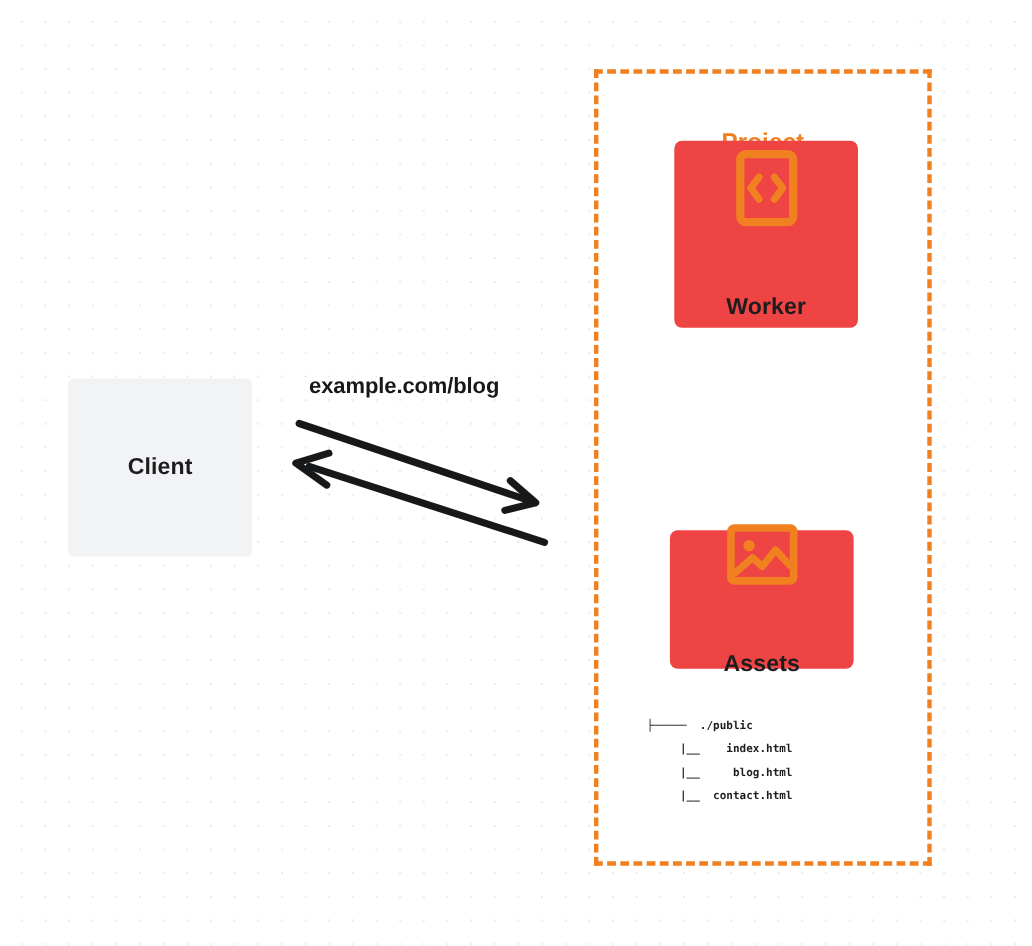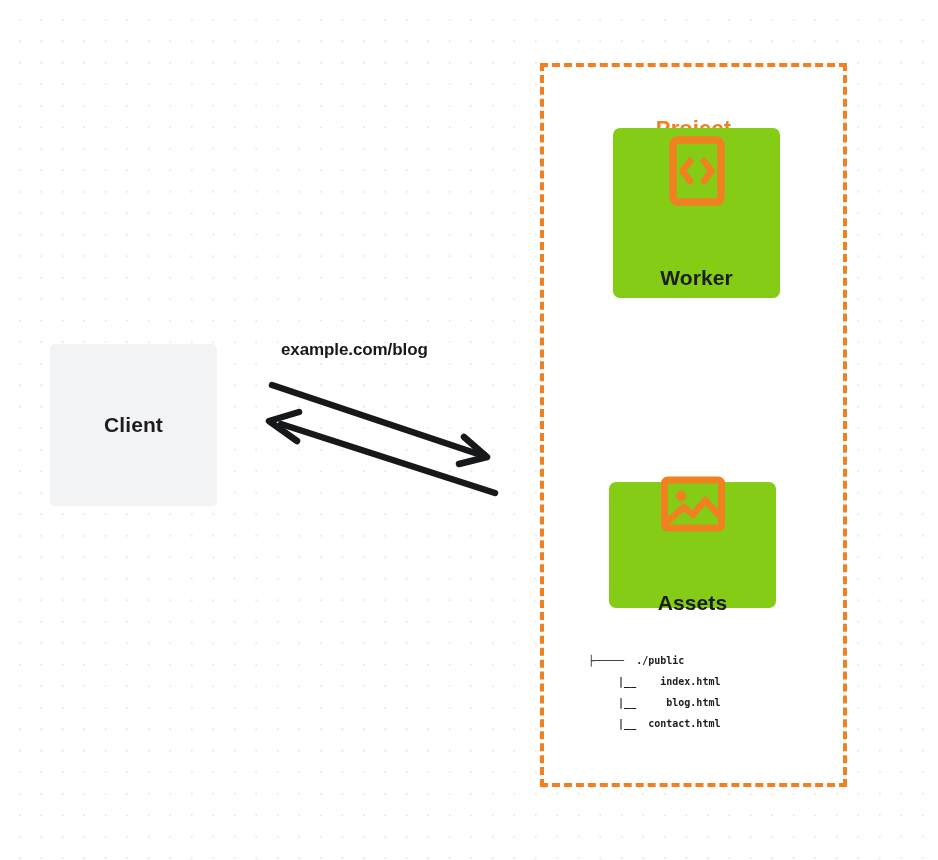--- a/index.html
+++ b/index.html
@@ -23,21 +23,21 @@
     width: 938px; height: 860px;
     background-color: #ffffff;
     background-image: radial-gradient(#e9eaec 1.35px, transparent 1.4px);
     background-size: 21.5px 21.5px;
     background-position: 9px 9px;
   }
 
   
   #client-node {
     position: absolute;
-    left: 50px;
+    left: 62px;
     top: 344px;
     width: 167px;
     height: 162px;
     background: #f2f3f5;
     border-radius: 5px;
     display: flex;
     align-items: center;
     justify-content: center;
   }
   #client-node .node-label {
@@ -51,21 +51,21 @@
   #arrow-layer {
     position: absolute;
     left: 0; top: 0;
     width: 938px; height: 860px;
     pointer-events: none;
   }
   #request-label {
     position: absolute;
     left: 281px;
     top: 340px;
-    font-size: 17px;
+    font-size: 20px;
     font-weight: bold;
     color: #17181a;
     letter-spacing: -0.1px;
     white-space: nowrap;
   }
 
   
   #project-container {
     position: absolute;
     left: 540px;
@@ -87,21 +87,21 @@
     font-weight: bold;
     color: #f08020;
     letter-spacing: 0.1px;
     white-space: nowrap;
   }
 
   
   .service-card {
     position: absolute;
     width: 167px;
-    background: #84cc16;
+    background: #ef4444;
     border-radius: 7px;
     display: flex;
     flex-direction: column;
     align-items: center;
     justify-content: center;
     gap: 42px;
   }
   #worker-card {
     left: 613px;
     top: 128px;

